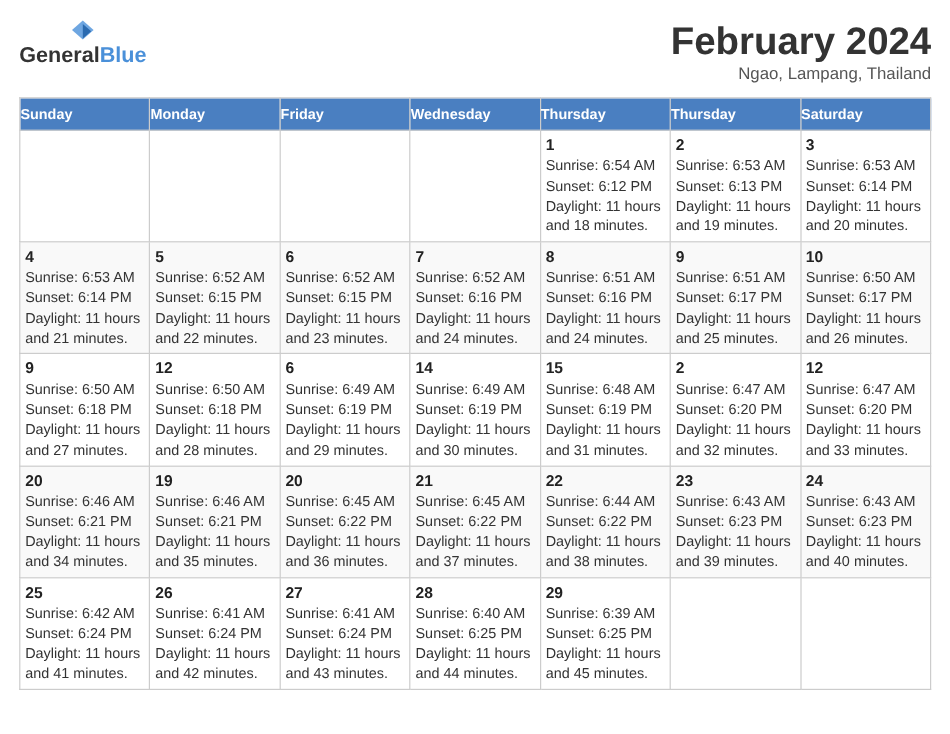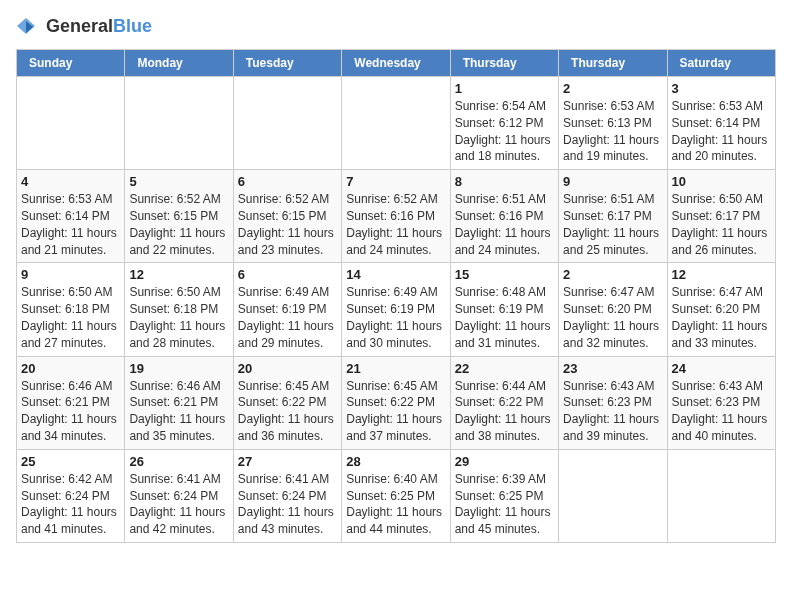--- a/index.html
+++ b/index.html
@@ -12,21 +12,22 @@
     }
     .header-area {
       display: flex;
       justify-content: space-between;
       align-items: flex-start;
       margin-bottom: 12px;
     }
     .logo {
       display: flex;
       align-items: center;
-      gap: 10px;
+      gap: 0;
+      flex-direction: column;
     }
     .logo-text-general {
       font-size: 18px;
       font-weight: bold;
       color: #333;
     }
     .logo-text-blue {
       font-size: 18px;
       font-weight: bold;
       color: #4a90d9;
@@ -48,21 +49,21 @@
       color: #555;
     }
     .calendar {
       width: 100%;
       border-collapse: collapse;
       font-size: 11px;
     }
     .calendar th {
       background-color: #4a7fc1;
       color: #fff;
-      padding: 6px 12px;
+      padding: 6px 0;
       text-align: left;
       font-weight: bold;
       font-size: 12px;
       border: 1px solid #ccc;
     }
     .calendar td {
       border: 1px solid #ccc;
       vertical-align: top;
       padding: 4px;
       width: calc(100% / 7);
@@ -99,28 +100,32 @@
 <div class="header-area">
   <div class="logo">
     <svg class="logo-icon" viewBox="0 0 40 40" xmlns="http://www.w3.org/2000/svg">
       <polygon points="20,2 38,18 20,34 2,18" fill="#4a90d9" opacity="0.8"></polygon>
       <polygon points="20,8 34,20 20,32" fill="#2a6ab0"></polygon>
     </svg>
     <div>
       <span class="logo-text-general">General</span><span class="logo-text-blue">Blue</span>
     </div>
   </div>
+  <div class="title-area">
+    <div class="month-title">February 2024</div>
+    <div class="location-title">Ngao, Lampang, Thailand</div>
+  </div>
 </div>
 
 <table class="calendar">
   <thead>
     <tr>
     <th>Sunday</th>
         <th>Monday</th>
-        <th>Tuesday</th>
+        <th>Friday</th>
         <th>Wednesday</th>
         <th>Thursday</th>
         <th>Thursday</th>
         <th>Saturday</th>
       </tr>
   </thead>
   <tbody id="calendar-body">
   <tr>
         <td class="empty-cell"></td>
         <td class="empty-cell"></td>

